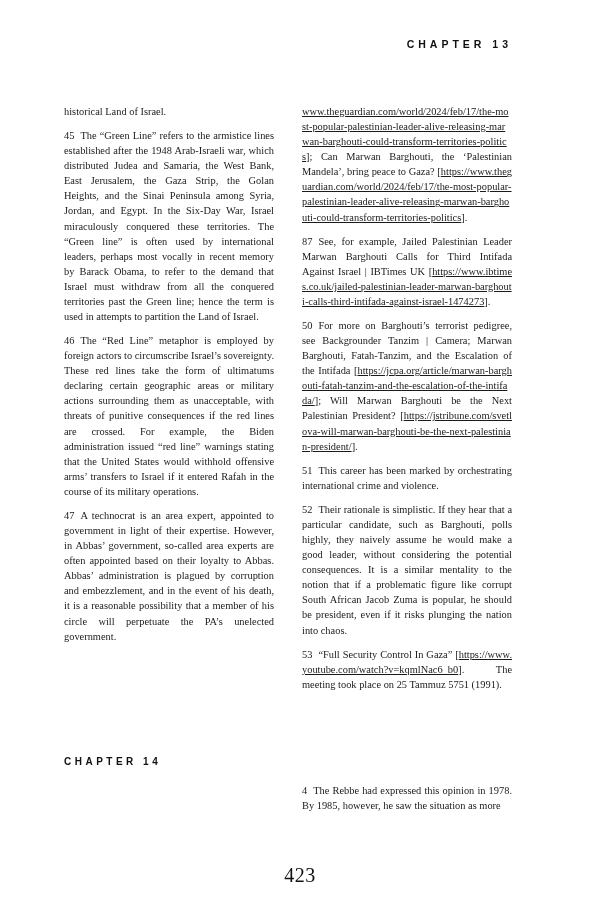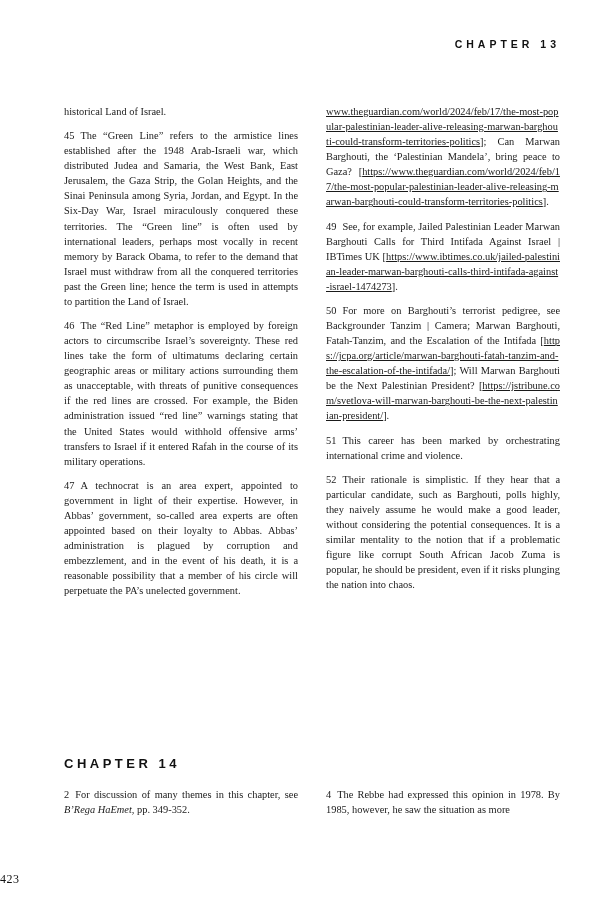--- a/index.html
+++ b/index.html
@@ -1,58 +1,58 @@
 <!DOCTYPE html>
 <html><head>
 <meta charset="utf-8">
 <style>
   * { margin:0; padding:0; box-sizing:border-box; }
   html,body { width:600px; height:900px; background:#ffffff; }
   body { font-family:"Liberation Serif", serif; color:#1a1a1a; position:relative; overflow:hidden; }
-  .page { position:absolute; inset:0; padding:38px 40px 0 64px; }
+  .page { position:absolute; inset:0; padding:38px 88px 0 64px; }
   .running-head { text-align:right; font-family:"Liberation Sans", sans-serif; font-weight:bold; font-size:10.5px; letter-spacing:4px; color:#111; }
   .columns { display:grid; grid-template-columns:1fr 1fr; column-gap:28px; }
   .ch13 { margin-top:54px; min-height:640px; align-items:start; }
   .col { min-width:0; }
   .note { font-size:10.4px; line-height:1.45; text-align:justify; margin-bottom:9px; overflow-wrap:break-word; }
   .num { font-weight:normal; margin-right:6px; }
   .link { text-decoration:underline; word-break:break-all; }
   .italic { font-style:italic; }
-  .chapter-heading { margin-top:12px; font-family:"Liberation Sans", sans-serif; font-weight:bold; font-size:13px; letter-spacing:3.5px; color:#111; }
+  .chapter-heading { margin-top:12px; font-family:"Liberation Sans", sans-serif; font-weight:bold; font-size:10px; letter-spacing:3.5px; color:#111; }
   .ch14 { margin-top:16px; }
-  .page-number { position:absolute; bottom:13px; left:0; right:0; text-align:left; font-size:12px; letter-spacing:0.5px; color:#111; }
+  .page-number { position:absolute; bottom:13px; left:0; right:0; text-align:center; font-size:20px; letter-spacing:0.5px; color:#111; }
 </style>
 </head>
 <body>
 
 <div class="page">
 
   <div class="running-head">CHAPTER 13</div>
 
   <div class="columns ch13">
     <div class="col">
         <p class="note"><span>historical Land of Israel.</span></p>
         <p class="note"><span class="num">45</span><span>The “Green Line” refers to the armistice lines established after the 1948 Arab-Israeli war, which distributed Judea and Samaria, the West Bank, East Jerusalem, the Gaza Strip, the Golan Heights, and the Sinai Peninsula among Syria, Jordan, and Egypt. In the Six-Day War, Israel miraculously conquered these territories. The “Green line” is often used by international leaders, perhaps most vocally in recent memory by Barack Obama, to refer to the demand that Israel must withdraw from all the conquered territories past the Green line; hence the term is used in attempts to partition the Land of Israel.</span></p>
         <p class="note"><span class="num">46</span><span>The “Red Line” metaphor is employed by foreign actors to circumscribe Israel’s sovereignty. These red lines take the form of ultimatums declaring certain geographic areas or military actions surrounding them as unacceptable, with threats of punitive consequences if the red lines are crossed. For example, the Biden administration issued “red line” warnings stating that the United States would withhold offensive arms’ transfers to Israel if it entered Rafah in the course of its military operations.</span></p>
         <p class="note"><span class="num">47</span><span>A technocrat is an area expert, appointed to government in light of their expertise. However, in Abbas’ government, so-called area experts are often appointed based on their loyalty to Abbas. Abbas’ administration is plagued by corruption and embezzlement, and in the event of his death, it is a reasonable possibility that a member of his circle will perpetuate the PA’s unelected government.</span></p>
       </div>
     <div class="col">
         <p class="note"><span class="link">www.theguardian.com/world/2024/feb/17/the-most-popular-palestinian-leader-alive-releasing-marwan-barghouti-could-transform-territories-politics</span><span>]; Can Marwan Barghouti, the ‘Palestinian Mandela’, bring peace to Gaza? [</span><span class="link">https://www.theguardian.com/world/2024/feb/17/the-most-popular-palestinian-leader-alive-releasing-marwan-barghouti-could-transform-territories-politics</span><span>].</span></p>
-        <p class="note"><span class="num">49</span><span>See, for example, Jailed Palestinian Leader Marwan Barghouti Calls for Third Intifada Against Israel | IBTimes UK [</span><span class="link">https://www.ibtimes.co.uk/jailed-palestinian-leader-marwan-barghouti-calls-third-intifada-against-israel-1474273</span><span>].</span></p>
+        <p class="note"><span class="num">87</span><span>See, for example, Jailed Palestinian Leader Marwan Barghouti Calls for Third Intifada Against Israel | IBTimes UK [</span><span class="link">https://www.ibtimes.co.uk/jailed-palestinian-leader-marwan-barghouti-calls-third-intifada-against-israel-1474273</span><span>].</span></p>
         <p class="note"><span class="num">50</span><span>For more on Barghouti’s terrorist pedigree, see Backgrounder Tanzim | Camera; Marwan Barghouti, Fatah-Tanzim, and the Escalation of the Intifada [</span><span class="link">https://jcpa.org/article/marwan-barghouti-fatah-tanzim-and-the-escalation-of-the-intifada/</span><span>]; Will Marwan Barghouti be the Next Palestinian President? [</span><span class="link">https://jstribune.com/svetlova-will-marwan-barghouti-be-the-next-palestinian-president/</span><span>].</span></p>
         <p class="note"><span class="num">51</span><span>This career has been marked by orchestrating international crime and violence.</span></p>
         <p class="note"><span class="num">52</span><span>Their rationale is simplistic. If they hear that a particular candidate, such as Barghouti, polls highly, they naively assume he would make a good leader, without considering the potential consequences. It is a similar mentality to the notion that if a problematic figure like corrupt South African Jacob Zuma is popular, he should be president, even if it risks plunging the nation into chaos.</span></p>
+        <p class="note"><span class="num">53</span><span>“Full Security Control In Gaza” [</span><span class="link">https://www.youtube.com/watch?v=kqmlNac6_b0</span><span>]. The meeting took place on 25 Tammuz 5751 (1991).</span></p>
       </div>
   </div>
 
   <div class="chapter-heading">CHAPTER 14</div>
 
   <div class="columns ch14">
     <div class="col">
-        <p class="note"><span class="num">2</span><span>For discussion of many themes in this chapter, see </span><span class="italic">B’Rega HaEmet</span><span>, pp. 349-352.</span></p>
       </div>
     <div class="col">
         <p class="note"><span class="num">4</span><span>The Rebbe had expressed this opinion in 1978. By 1985, however, he saw the situation as more</span></p>
       </div>
   </div>
 
   <div class="page-number">423</div>
 
 </div>
 

